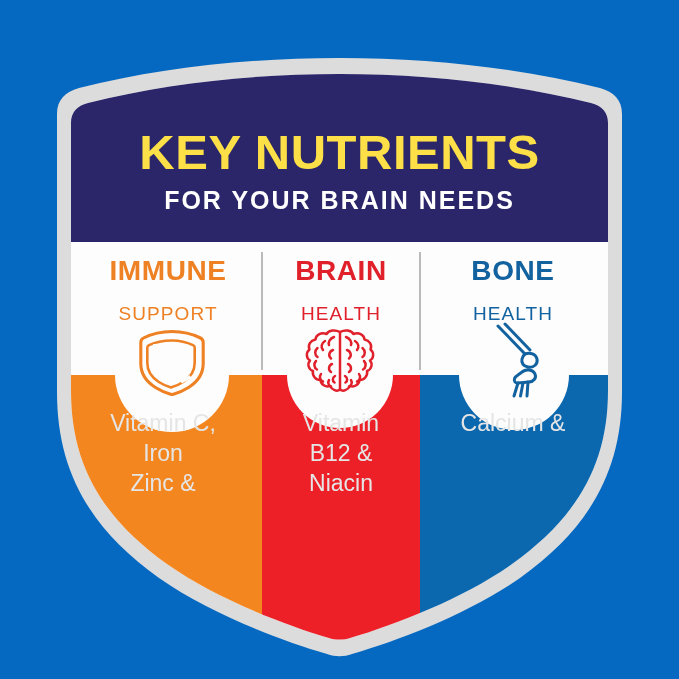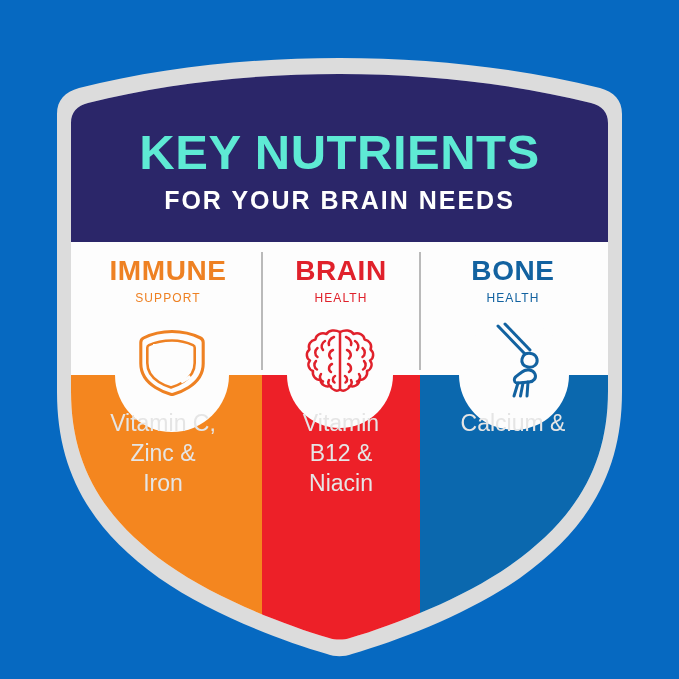--- a/index.html
+++ b/index.html
@@ -49,21 +49,21 @@
     position: absolute;
     left: 0;
     top: 126px;
     width: 679px;
     text-align: center;
   }
   #title-main {
     font-size: 49px;
     line-height: 52px;
     font-weight: bold;
-    color: #5eead4;
+    color: #fde047;
     letter-spacing: 0.5px;
     white-space: nowrap;
   }
   #title-sub {
     margin-top: 9px;
     font-size: 25px;
     line-height: 27px;
     font-weight: bold;
     color: #ffffff;
     letter-spacing: 2.0px;
@@ -77,25 +77,25 @@
     top: 256px;
   }
   .col-head .head-primary {
     font-size: 28px;
     line-height: 29px;
     font-weight: bold;
     letter-spacing: 0.6px;
     white-space: nowrap;
   }
   .col-head .head-secondary {
-    font-size: 12px;
+    font-size: 19px;
     line-height: 20px;
     font-weight: normal;
     letter-spacing: 1.1px;
-    margin-top: 3px;
+    margin-top: 19px;
     white-space: nowrap;
   }
 
   #col-head-immune { left: 74px;  width: 188px; }
   #col-head-brain  { left: 262px; width: 158px; }
   #col-head-bone   { left: 420px; width: 186px; }
 
   #col-head-immune .head-primary,
   #col-head-immune .head-secondary { color: #ee8123; }
   #col-head-brain  .head-primary,
@@ -213,22 +213,22 @@
                  C32 60.6 27.2 58.8 22.8 56 C15.4 51.2 11.3 45 11.3 37
                  L11.3 21.8 C11.3 20.6 11.8 19.8 13 19.2 C17.5 17 25 14.5 36 14.5 Z" fill="none" stroke="#ee8123" stroke-width="2.6" stroke-linejoin="round"></path>
 
         <rect x="17" y="18" width="10" height="3.2" fill="#fdfdfd"></rect>
         <rect x="44" y="52" width="11" height="3.4" fill="#fdfdfd" transform="rotate(-30 49 53)"></rect>
       </svg>
     </div>
 
     <div class="col-caption" id="col-caption-immune">
       <div>Vitamin C,</div>
+      <div>Iron</div>
       <div>Zinc &amp;</div>
-      <div>Iron</div>
     </div>
 
     <div class="col-head" id="col-head-brain">
       <div class="head-primary">BRAIN</div>
       <div class="head-secondary">HEALTH</div>
     </div>
 
     <div class="icon-slot" id="icon-slot-brain">
       <svg viewBox="0 0 70 68" width="70" height="68" aria-hidden="true">
         <g fill="none" stroke="#e0212b" stroke-width="2.5" stroke-linecap="round" stroke-linejoin="round">

